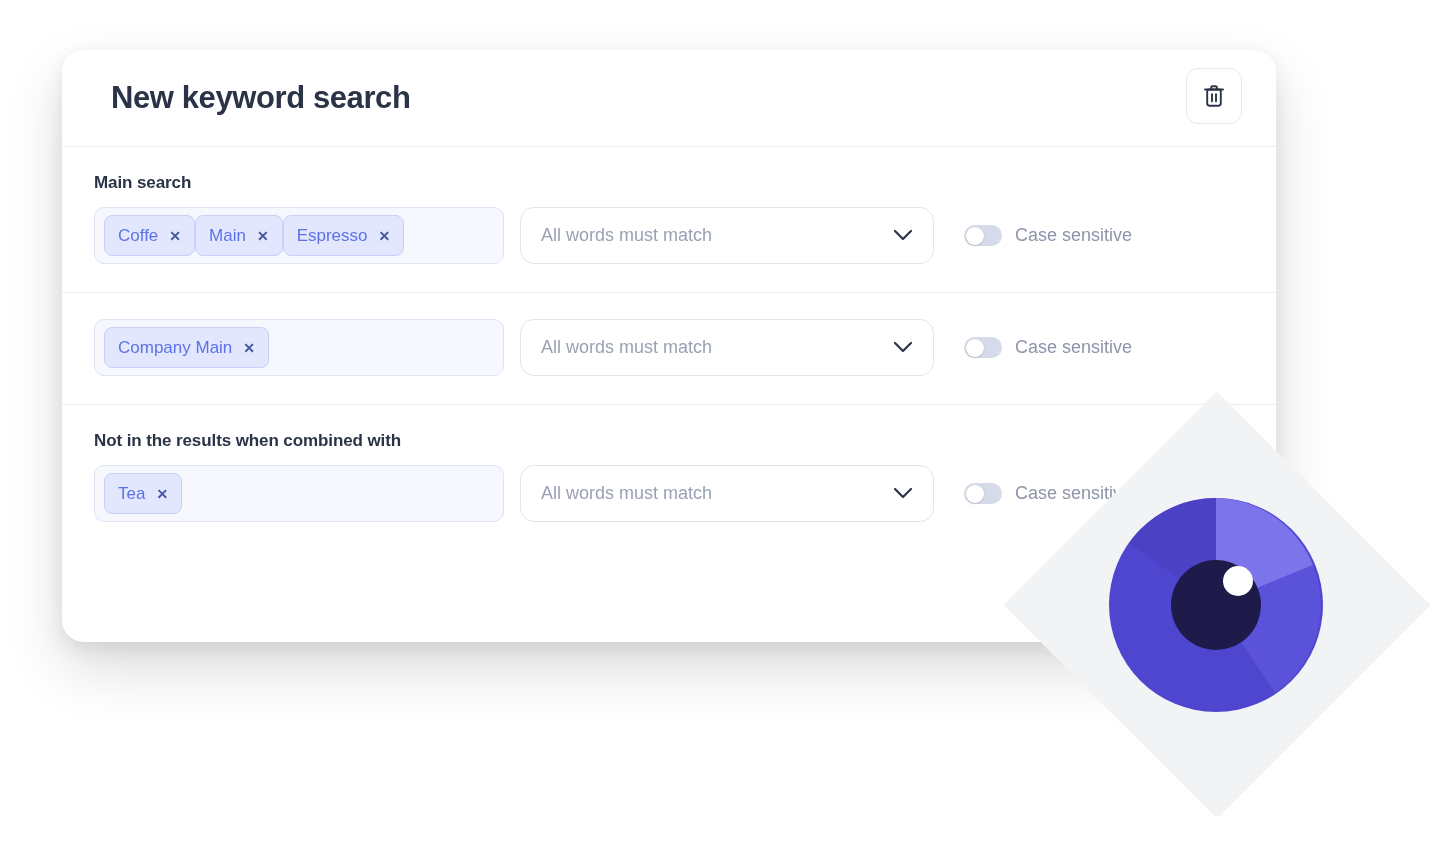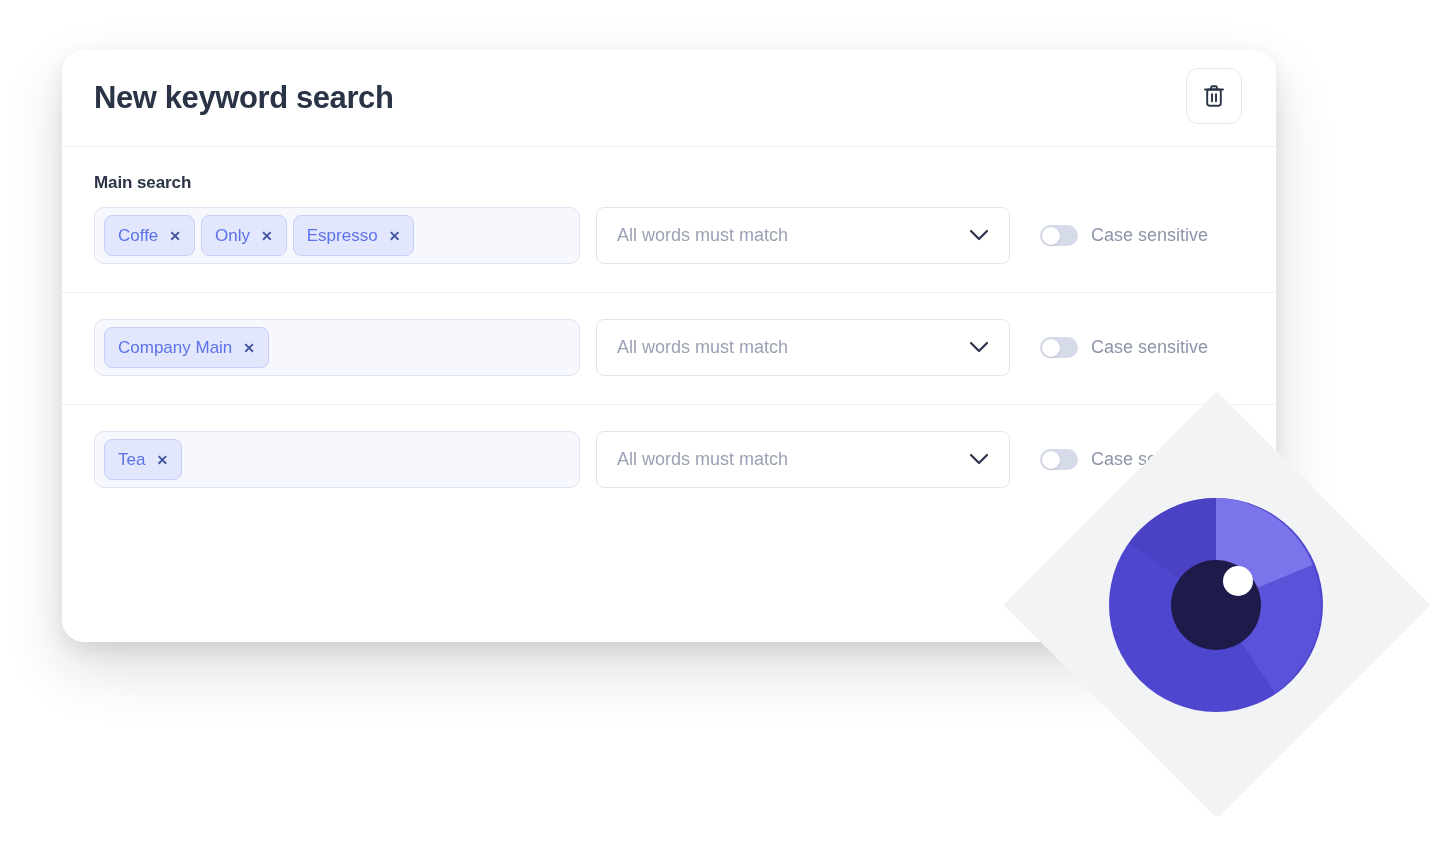--- a/index.html
+++ b/index.html
@@ -40,20 +40,21 @@
     display: flex;
     align-items: center;
     padding: 0 32px 0 32px;
   }
 
   .card-title {
     font-size: 31px;
     font-weight: 700;
     color: #2b3447;
     letter-spacing: -0.4px;
+    margin-left: 17px;
   }
 
   .delete-btn {
     position: absolute;
     right: 34px;
     top: 18px;
     width: 56px;
     height: 56px;
     border: 1px solid #e6e9f2;
     border-radius: 12px;
@@ -85,29 +86,28 @@
   }
 
   .row {
     display: flex;
     align-items: center;
     gap: 16px;
   }
 
   
   .chips-input {
-    width: 486px;
+    width: 410px;
     min-height: 56px;
     background: #f7f8fd;
     border: 1px solid #dfe3f2;
     border-radius: 10px;
     display: flex;
     align-items: center;
     flex-wrap: wrap;
-    gap: 6px;
     padding: 7px 9px;
   }
 
   .chip {
     display: inline-flex;
     align-items: center;
     gap: 11px;
     background: #e2e7fd;
     border: 1px solid #c8d0f7;
     border-radius: 8px;
@@ -131,21 +131,21 @@
     user-select: none;
   }
 
   
   .select {
     position: relative;
     width: 414px;
     height: 57px;
     background: #ffffff;
     border: 1px solid #e1e5f0;
-    border-radius: 8px;
+    border-radius: 14px;
     display: flex;
     align-items: center;
     padding: 0 20px;
     cursor: pointer;
   }
 
   .select-value {
     font-size: 18px;
     color: #9aa1b4;
   }
@@ -231,21 +231,21 @@
     <div class="section">
       <div class="section-label">Main search</div>
       <div class="row">
 
         <div class="chips-input">
           <div class="chip">
             <span class="chip-label">Coffe</span>
             <span class="chip-x">✕</span>
           </div>
           <div class="chip">
-            <span class="chip-label">Only</span>
+            <span class="chip-label">Main</span>
             <span class="chip-x">✕</span>
           </div>
           <div class="chip">
             <span class="chip-label">Espresso</span>
             <span class="chip-x">✕</span>
           </div>
         </div>
 
         <div class="select">
           <span class="select-value">All words must match</span>
@@ -293,20 +293,21 @@
           </div>
           <span class="toggle-label">Case sensitive</span>
         </div>
 
       </div>
     </div>
 
     <div class="divider"></div>
 
     <div class="section">
+      <div class="section-label">Not in the results when combined with</div>
       <div class="row">
 
         <div class="chips-input">
           <div class="chip">
             <span class="chip-label">Tea</span>
             <span class="chip-x">✕</span>
           </div>
         </div>
 
         <div class="select">

